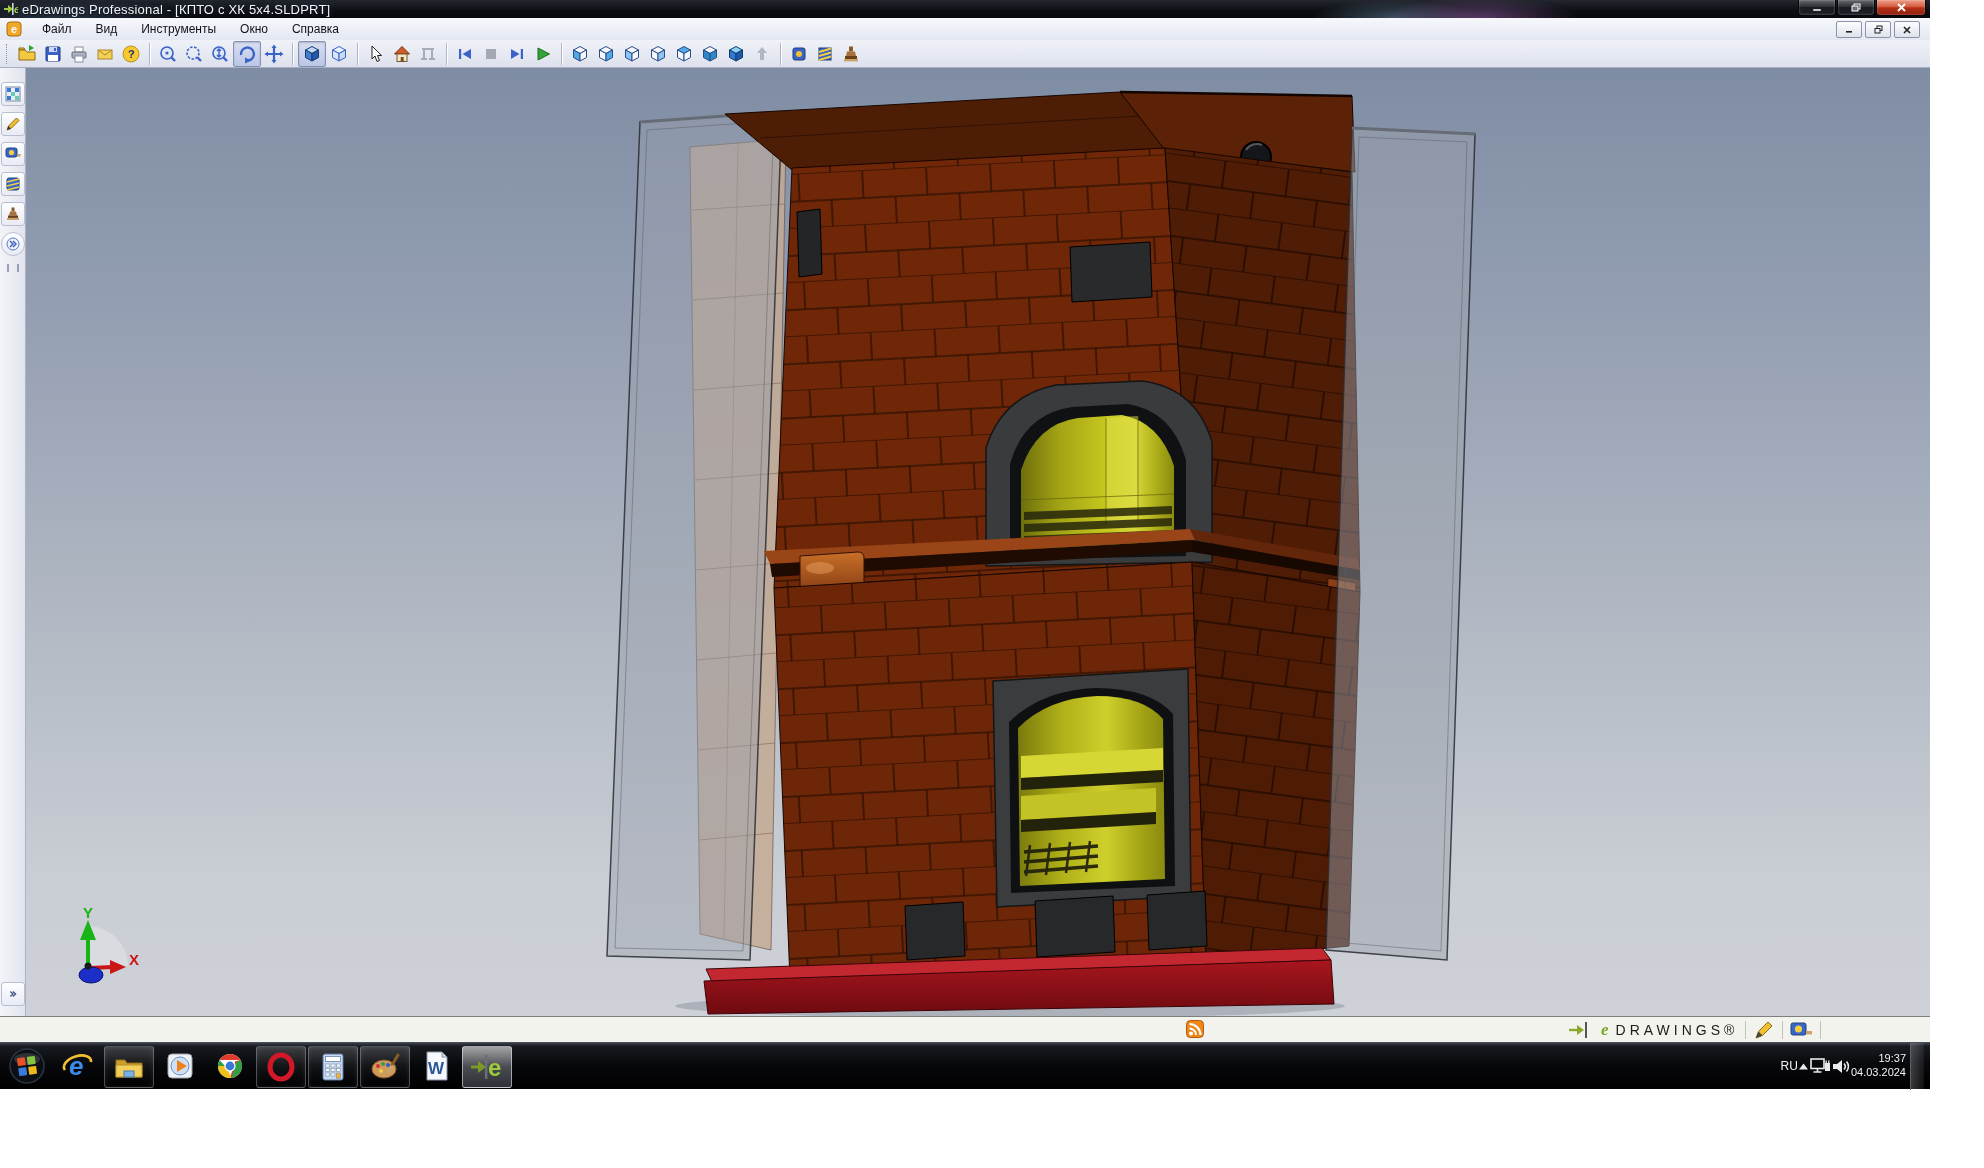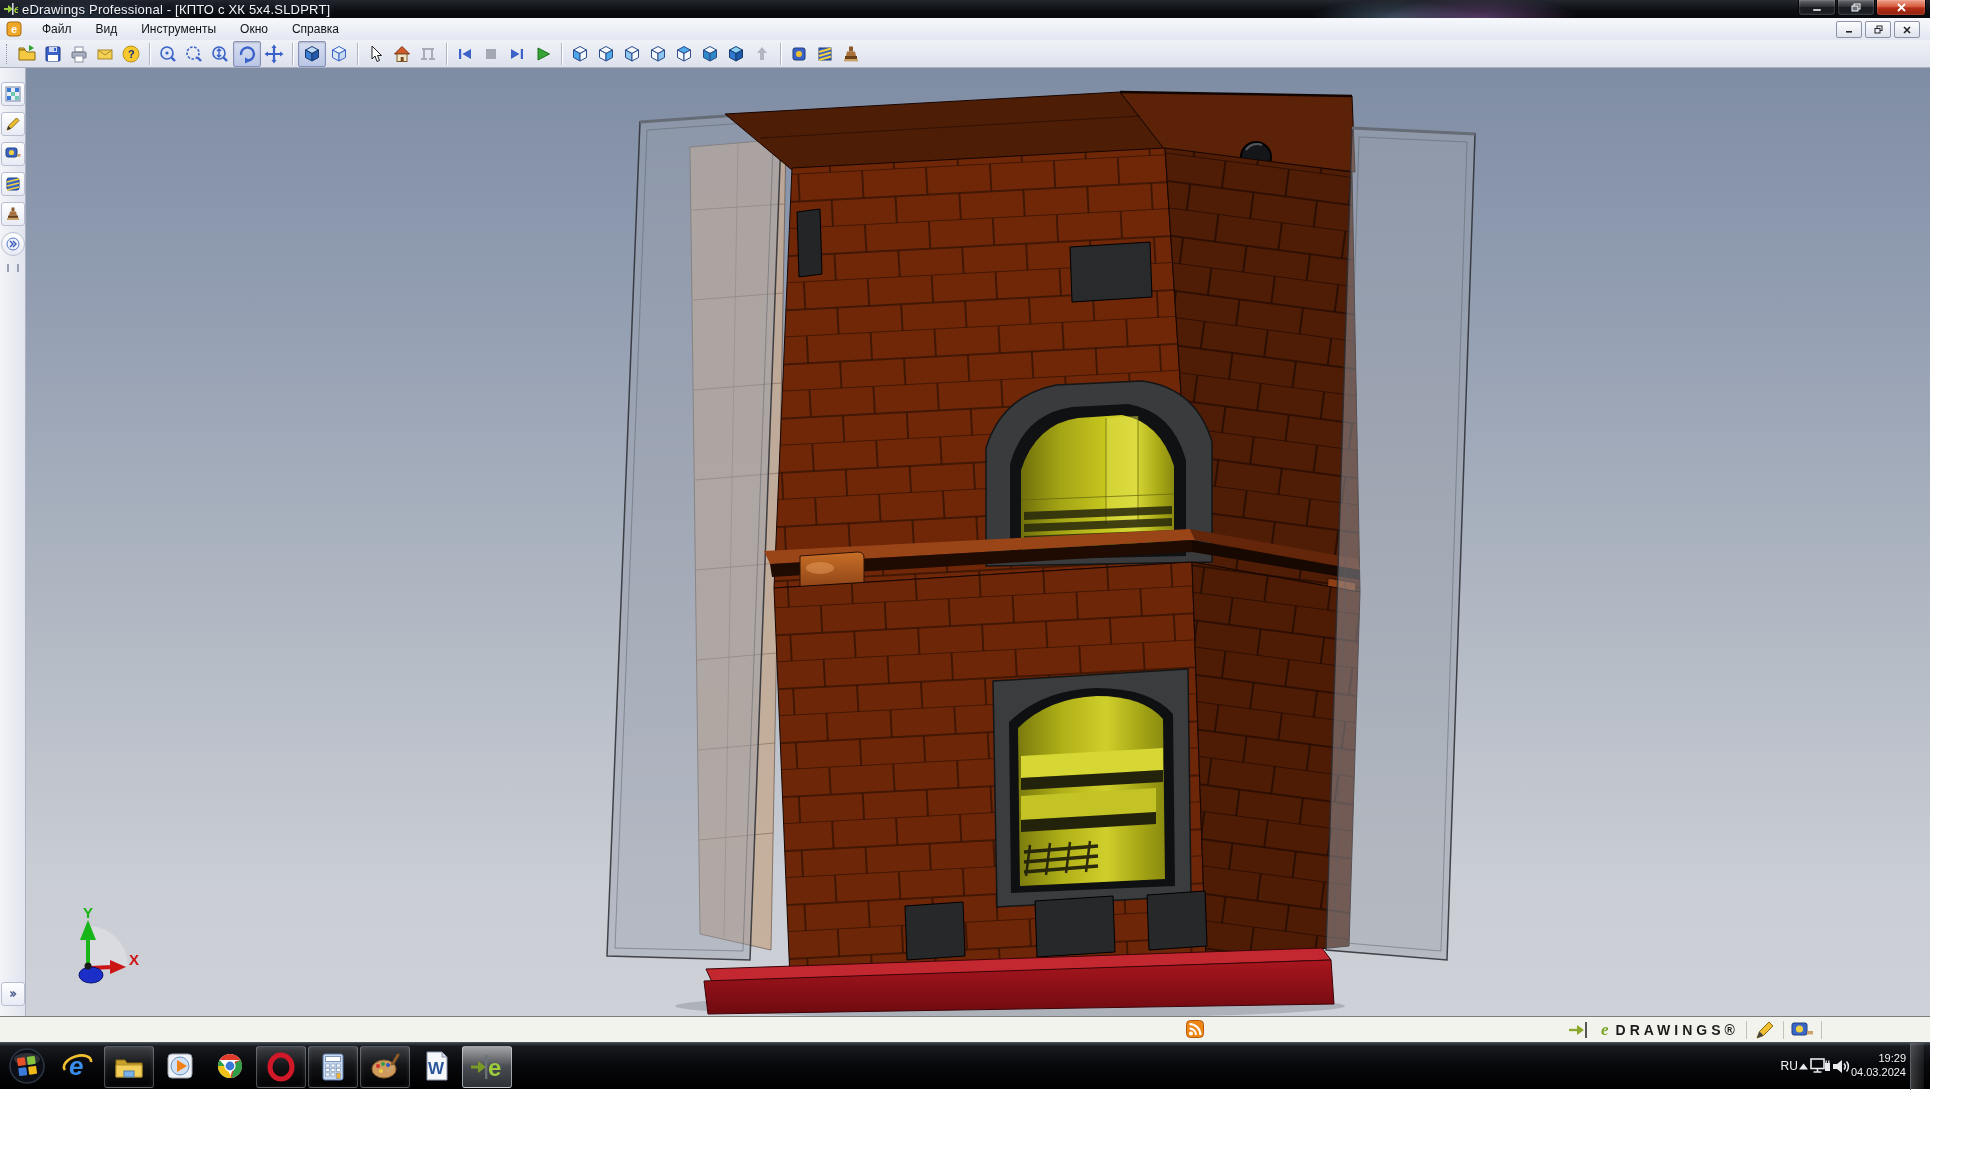--- a/index.html
+++ b/index.html
@@ -58,21 +58,21 @@
     background:linear-gradient(#7f8da4 0%,#939eb2 25%,#b3bac4 60%,#c9cdd4 85%,#ced1d7 100%)}
   svg.model{position:absolute;left:0;top:0;width:100%;height:100%}
 
   
   .statusbar{position:absolute;left:0;top:1016px;width:1930px;height:26px;background:#f3f3ee;
     border-top:1px solid #7e7e7e;box-sizing:border-box}
   .rss{position:absolute;left:1186px;top:3px}
   .brandgroup{position:absolute;left:1568px;top:0;height:100%;display:flex;align-items:center;gap:7px}
   .sb-v{width:1px;height:18px;background:#c2c2ba}
   .brand-e{font-size:17px;font-weight:bold;font-style:italic;color:#7ba428;font-family:"Liberation Serif",serif}
-  .brand{font-size:14px;font-weight:bold;letter-spacing:4px;color:#1c1c1c}
+  .brand{font-size:14px;font-weight:normal;letter-spacing:4px;color:#1c1c1c}
 
   
   .taskbar{position:absolute;left:0;top:1042px;width:1930px;height:47px;
     background:linear-gradient(#3a3f48 0%,#181b20 7%,#08090c 45%,#000 100%);
     border-top:1px solid #4a505a;box-sizing:border-box}
   .start{position:absolute;left:8px;top:4px}
   .tb-slots{position:absolute;left:54px;top:3px;display:flex;gap:2px}
   .slot{width:48px;height:40px;display:flex;align-items:center;justify-content:center;border-radius:3px}
   .slot.open{border:1px solid rgba(185,195,210,.38);
     background:linear-gradient(rgba(255,255,255,.16),rgba(255,255,255,.05) 50%,rgba(0,0,0,.15));
@@ -688,21 +688,21 @@
         <rect x="2" y="2" width="13" height="9.5" fill="none" stroke="#e8eaee" stroke-width="1.6"></rect>
         <path d="M8.5,11.5 V15 M4.5,15 H12.5" stroke="#e8eaee" stroke-width="1.6"></path>
         <rect x="16" y="6" width="5" height="8" fill="#e8eaee"></rect>
         <path d="M17.2,3.5 V6 M19.8,3.5 V6" stroke="#e8eaee" stroke-width="1.3"></path>
       </svg>
       <svg width="19" height="17" viewBox="0 0 19 17">
         <polygon points="1,6 5,6 10,2 10,15 5,11 1,11" fill="#e8eaee"></polygon>
         <path d="M12,5.5 A4.5,4.5 0 0 1 12,11.5 M14.5,3.5 A7.5,7.5 0 0 1 14.5,13.5" fill="none" stroke="#e8eaee" stroke-width="1.6"></path>
       </svg>
       <div class="clock">
-        <div>19:29</div>
+        <div>19:37</div>
         <div>04.03.2024</div>
       </div>
       <div class="showdesk"></div>
     </div>
   </div>
 
  </div>
 </div>
 
 </body></html>

